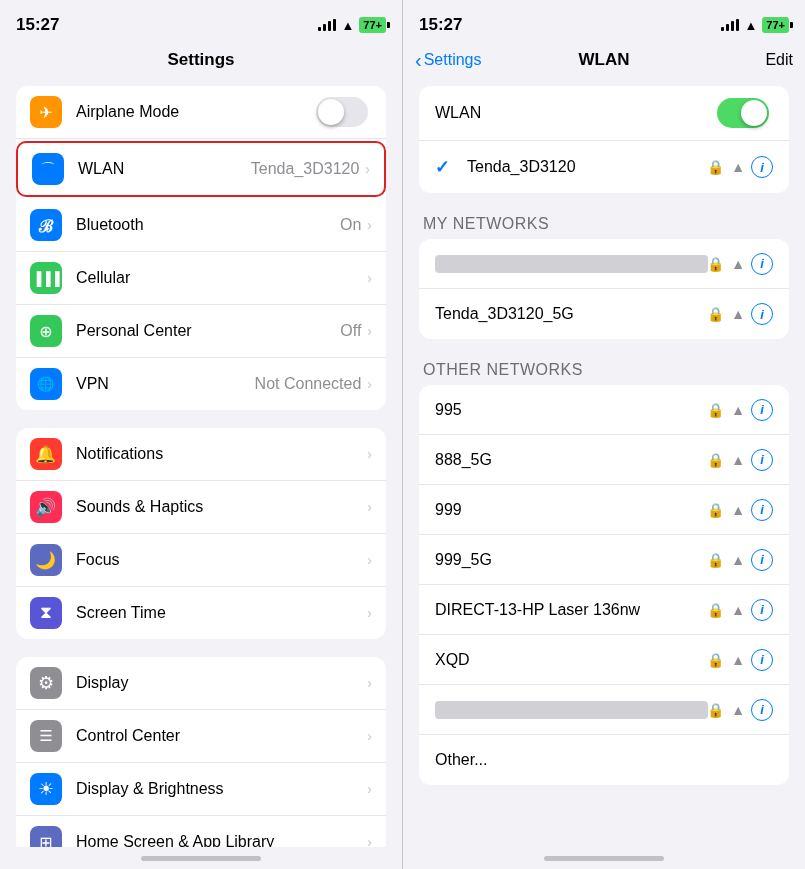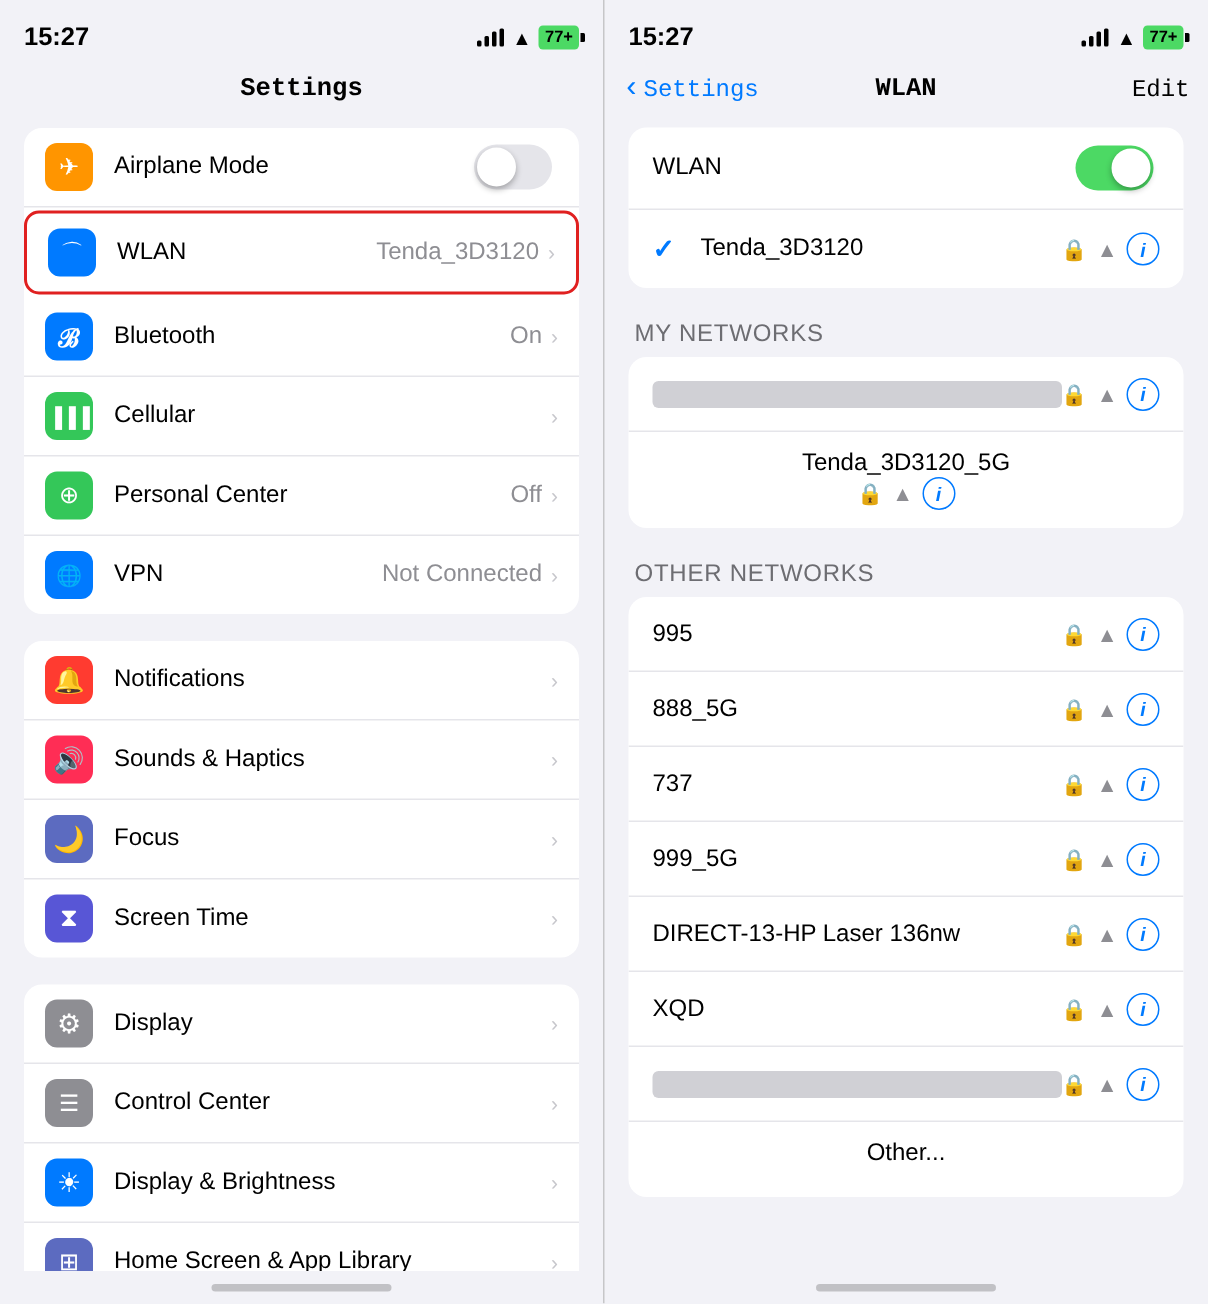--- a/index.html
+++ b/index.html
@@ -90,21 +90,20 @@
       border-radius: 0 1px 1px 0;
     }
 
     
     .nav-bar {
       display: flex;
       justify-content: center;
       align-items: center;
       padding: 6px 16px 8px;
       position: relative;
-      font-family: Liberation Mono, monospace;
     }
     .nav-title {
       font-size: 17px;
       font-weight: 600;
       color: #000;
     }
     .nav-back {
       position: absolute;
       left: 12px;
       font-size: 16px;
@@ -308,21 +307,20 @@
 
     .network-list-row {
       display: flex;
       align-items: center;
       padding: 12px 16px;
       border-bottom: 1px solid #e5e5ea;
       min-height: 50px;
     }
     .network-list-row:last-child {
       border-bottom: none;
-      flex-direction: column;
     }
     .network-list-name {
       flex: 1;
       font-size: 16px;
       color: #000;
     }
     .network-list-name.blurred {
       color: transparent;
       background: #d0d0d5;
       border-radius: 4px;
@@ -588,21 +586,21 @@
       <div class="network-list-row">
         <span class="network-list-name">888_5G</span>
         <div class="network-icons">
           <span class="lock-icon">🔒</span>
           <span class="wifi-signal">▲</span>
           <div class="info-btn">i</div>
         </div>
       </div>
 
       <div class="network-list-row">
-        <span class="network-list-name">737</span>
+        <span class="network-list-name">999</span>
         <div class="network-icons">
           <span class="lock-icon">🔒</span>
           <span class="wifi-signal">▲</span>
           <div class="info-btn">i</div>
         </div>
       </div>
 
       <div class="network-list-row">
         <span class="network-list-name">999_5G</span>
         <div class="network-icons">

